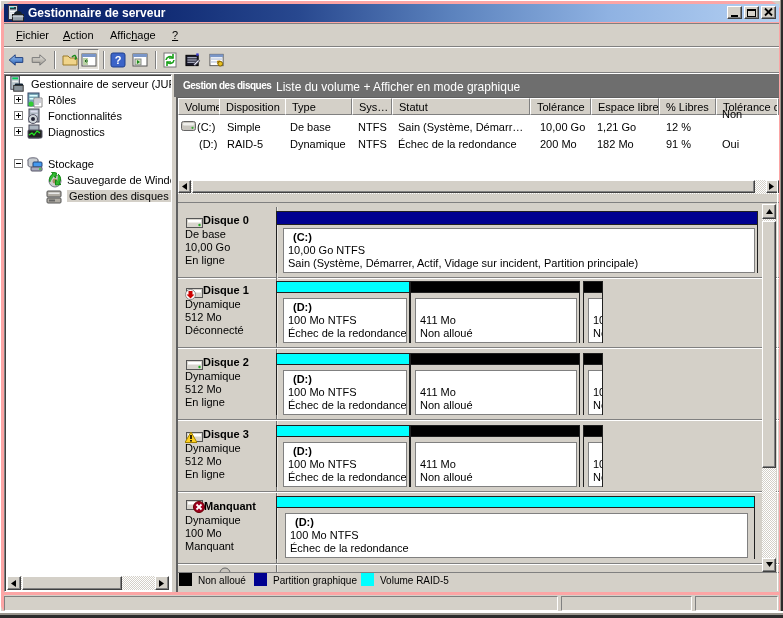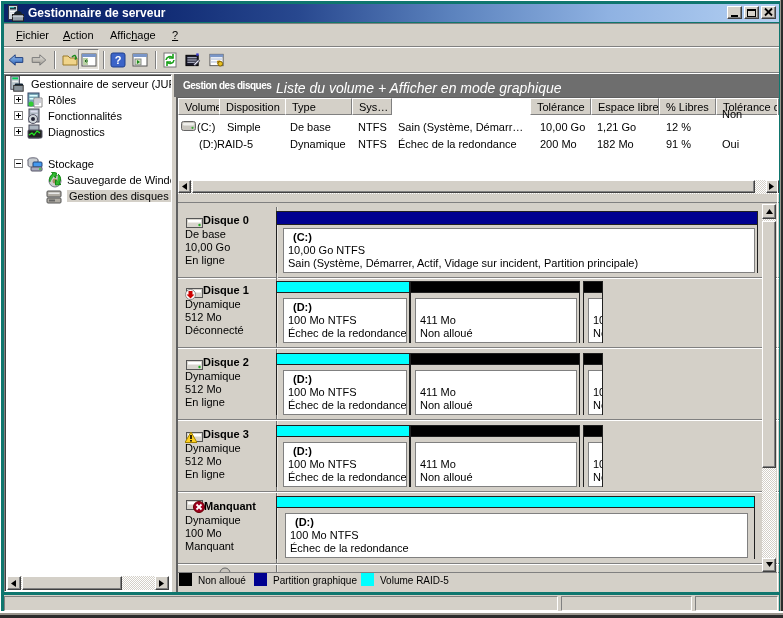--- a/index.html
+++ b/index.html
@@ -1,18 +1,18 @@
 <!DOCTYPE html>
 <html><head>
 <meta charset="utf-8">
 <style>
 * { margin:0; padding:0; box-sizing:border-box; }
 html,body { width:783px; height:618px; overflow:hidden; }
 body { font-family:"Liberation Sans", sans-serif; font-size:11px; color:#000; background:#D4D0C8; }
-#win { position:absolute; left:0; top:0; width:783px; height:618px; background:#0f766e; }
+#win { position:absolute; left:0; top:0; width:783px; height:618px; background:#fca5a5;border-radius:18px; }
 .abs { position:absolute; }
 
 #edgeT { left:0; top:1; width:783px; height:1px; background:#fff; }
 #edgeL { left:1; top:0; width:1px; height:618px; background:#fff; }
 #edgeR1 { left:780px; top:0; width:1px; height:618px; background:#9a968e; }
 #edgeR2 { left:781px; top:0; width:2px; height:618px; background:#2c2c2c; }
 #edgeB0 { left:0; top:611px; width:783px; height:2px; background:#fff; }
 #edgeB1 { left:0; top:613px; width:783px; height:2px; background:#9a968e; }
 #edgeB2 { left:0; top:615px; width:783px; height:3px; background:#2c2c2c; }
 
@@ -39,21 +39,21 @@
 .pm i { position:absolute; background:#000; }
 .pm .h { left:1px; top:3px; width:5px; height:1px; }
 .pm .v { left:3px; top:1px; width:1px; height:5px; }
 .ticon16 { position:absolute; width:16px; height:16px; }
 #treehs { position:absolute; left:2px; top:501px; width:162px; height:14px; background-image:repeating-conic-gradient(#ffffff 0 25%, #d4d0c8 0 50%);background-size:2px 2px; }
 .sbtn { position:absolute; background:#D4D0C8; border-top:1px solid #fff; border-left:1px solid #fff; border-right:1px solid #404040; border-bottom:1px solid #404040; box-shadow:inset -1px -1px 0 #808080; }
 
 #rpane { position:absolute; left:170px; top:0; width:605px; height:518px; background:#D4D0C8; }
 #rhdr { position:absolute; left:0; top:0; width:605px; height:23px; background:#6e6e6e; color:#fff; }
 #rhdr b { position:absolute; left:9px; top:6px; font-size:10px; letter-spacing:-0.5px; }
-#rhdr span { position:absolute; left:102px; top:6px; font-size:14px;font-style:italic; }
+#rhdr span { position:absolute; left:102px; top:6px; font-size:12px; }
 
 #vlist { position:absolute; left:4px; top:24px; width:601px; height:96px; background:#fff; }
 .hcell { position:absolute; top:0; height:17px; background:#D4D0C8; border-top:1px solid #fff; border-left:1px solid #fff; border-right:1px solid #808080; border-bottom:1px solid #808080; padding:2px 0 0 6px; font-size:11px; white-space:nowrap; overflow:hidden; }
 .vcell { position:absolute; white-space:nowrap; font-size:11px; }
 #vhs { position:absolute; left:4px; top:106px; width:601px; height:14px; background-image:repeating-conic-gradient(#ffffff 0 25%, #d4d0c8 0 50%);background-size:2px 2px; }
 
 #gview { position:absolute; left:4px; top:128px; width:601px; height:370px; background:#D4D0C8; border-top:1px solid #808080; }
 .drow { position:absolute; left:0; width:663px; height:70px; }
 .drow .dsep { position:absolute; left:0; bottom:-2px; width:601px; height:2px; border-top:1px solid #808080; border-bottom:1px solid #fff; }
 .dlbl { position:absolute; left:2px; top:0; width:100px; height:70px; }
@@ -286,20 +286,21 @@
         <div class="abs" style="left:603px;top:24px;width:1px;height:493px;background:#fff;z-index:4"></div>
         <div id="rhdr">
           <b>Gestion des disques</b>
           <span>Liste du volume + Afficher en mode graphique</span>
         </div>
       <div id="vlist">
         <div class="hcell" style="left:0;width:44px">Volume</div>
         <div class="hcell" style="left:41px;width:67px">Disposition</div>
         <div class="hcell" style="left:107px;width:67px">Type</div>
         <div class="hcell" style="left:174px;width:40px">Sys…</div>
+        <div class="hcell" style="left:214px;width:138px">Statut</div>
         <div class="hcell" style="left:352px;width:61px">Tolérance</div>
         <div class="hcell" style="left:413px;width:68px">Espace libre</div>
         <div class="hcell" style="left:481px;width:57px">% Libres</div>
         <div class="hcell" style="left:538px;width:63px">Tolérance d</div>
 
         <svg class="abs" style="left:3px;top:23px" width="16" height="11" viewBox="0 0 16 11">
             <rect x="0.5" y="0.5" width="14" height="9" rx="2" fill="#c9c6bf" stroke="#666"></rect>
             <rect x="2" y="2" width="11" height="2.5" rx="1" fill="#efefec"></rect>
             <circle cx="11.5" cy="6.8" r="1.1" fill="#3a3"></circle>
           </svg>
@@ -307,21 +308,21 @@
         <div class="vcell" style="left:49px;top:23px">Simple</div>
         <div class="vcell" style="left:112px;top:23px">De base</div>
         <div class="vcell" style="left:180px;top:23px">NTFS</div>
         <div class="vcell" style="left:220px;top:23px">Sain (Système, Démarr…</div>
         <div class="vcell" style="left:362px;top:23px">10,00 Go</div>
         <div class="vcell" style="left:419px;top:23px">1,21 Go</div>
         <div class="vcell" style="left:488px;top:23px">12 %</div>
         <div class="vcell" style="left:544px;top:10px">Non</div>
 
         <div class="vcell" style="left:21px;top:40px">(D:)</div>
-        <div class="vcell" style="left:39px;top:40px">RAID-5</div>
+        <div class="vcell" style="left:49px;top:40px">RAID-5</div>
         <div class="vcell" style="left:112px;top:40px">Dynamique</div>
         <div class="vcell" style="left:180px;top:40px">NTFS</div>
         <div class="vcell" style="left:220px;top:40px">Échec de la redondance</div>
         <div class="vcell" style="left:362px;top:40px">200 Mo</div>
         <div class="vcell" style="left:419px;top:40px">182 Mo</div>
         <div class="vcell" style="left:488px;top:40px">91 %</div>
         <div class="vcell" style="left:544px;top:40px">Oui</div>
       </div>
       <div id="vhs">
         <div class="sbtn" style="left:0;top:0;width:13px;height:13px"></div>

